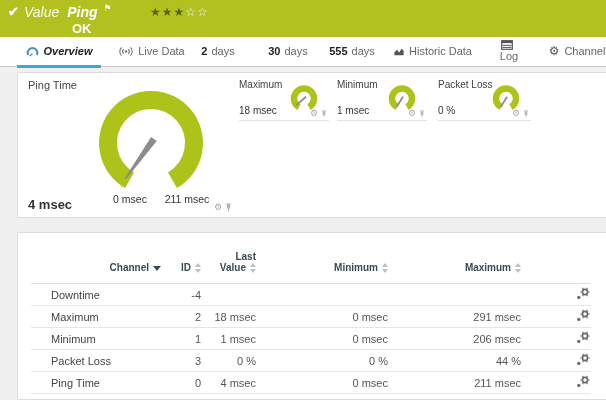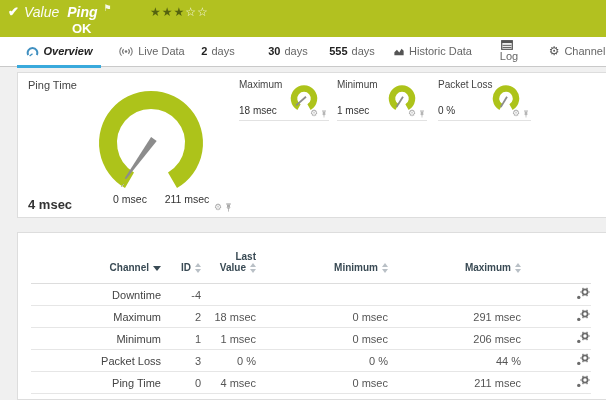--- a/index.html
+++ b/index.html
@@ -51,21 +51,21 @@
   .minicard .gicons{right:2px;bottom:2px;}
   .mc1{left:221px;width:90px;}
   .mc2{left:319px;width:90px;}
   .mc3{left:420px;width:93px;}
 
   
   table.ch{border-collapse:collapse;table-layout:fixed;width:560px;margin:10px 0 0 13px;}
   table.ch th{font-size:10px;color:#394a54;font-weight:bold;text-align:right;padding:8px 0 10px 0;vertical-align:bottom;cursor:pointer;}
   table.ch th.h-channel{text-align:right;padding-left:20px;}
   table.ch td{font-size:11px;color:#555;height:21px;padding:0;text-align:right;border-bottom:1px solid #e6e6e6;}
-  table.ch td.c-name{text-align:right;padding-left:20px;color:#444;}
+  table.ch td.c-name{text-align:left;padding-left:20px;color:#444;}
   table.ch tr.hrow{border-bottom:1px solid #ddd;}
   table.ch th{border-bottom:1px solid #ddd;}
   .sort{display:inline-block;vertical-align:middle;margin-left:4px;}
   .sort i{display:block;width:0;height:0;border-left:3.5px solid transparent;border-right:3.5px solid transparent;}
   .sort .up{border-bottom:4px solid #b9c0c6;margin-bottom:2px;}
   .sort .down{border-top:4px solid #b9c0c6;}
   .caret{display:inline-block;vertical-align:middle;margin-left:4px;width:0;height:0;
          border-left:4px solid transparent;border-right:4px solid transparent;border-top:5px solid #394a54;}
   .rowgear{display:inline-block;margin-left:38px;cursor:pointer;}
   td.c-gear{border-bottom:1px solid #e6e6e6;}

